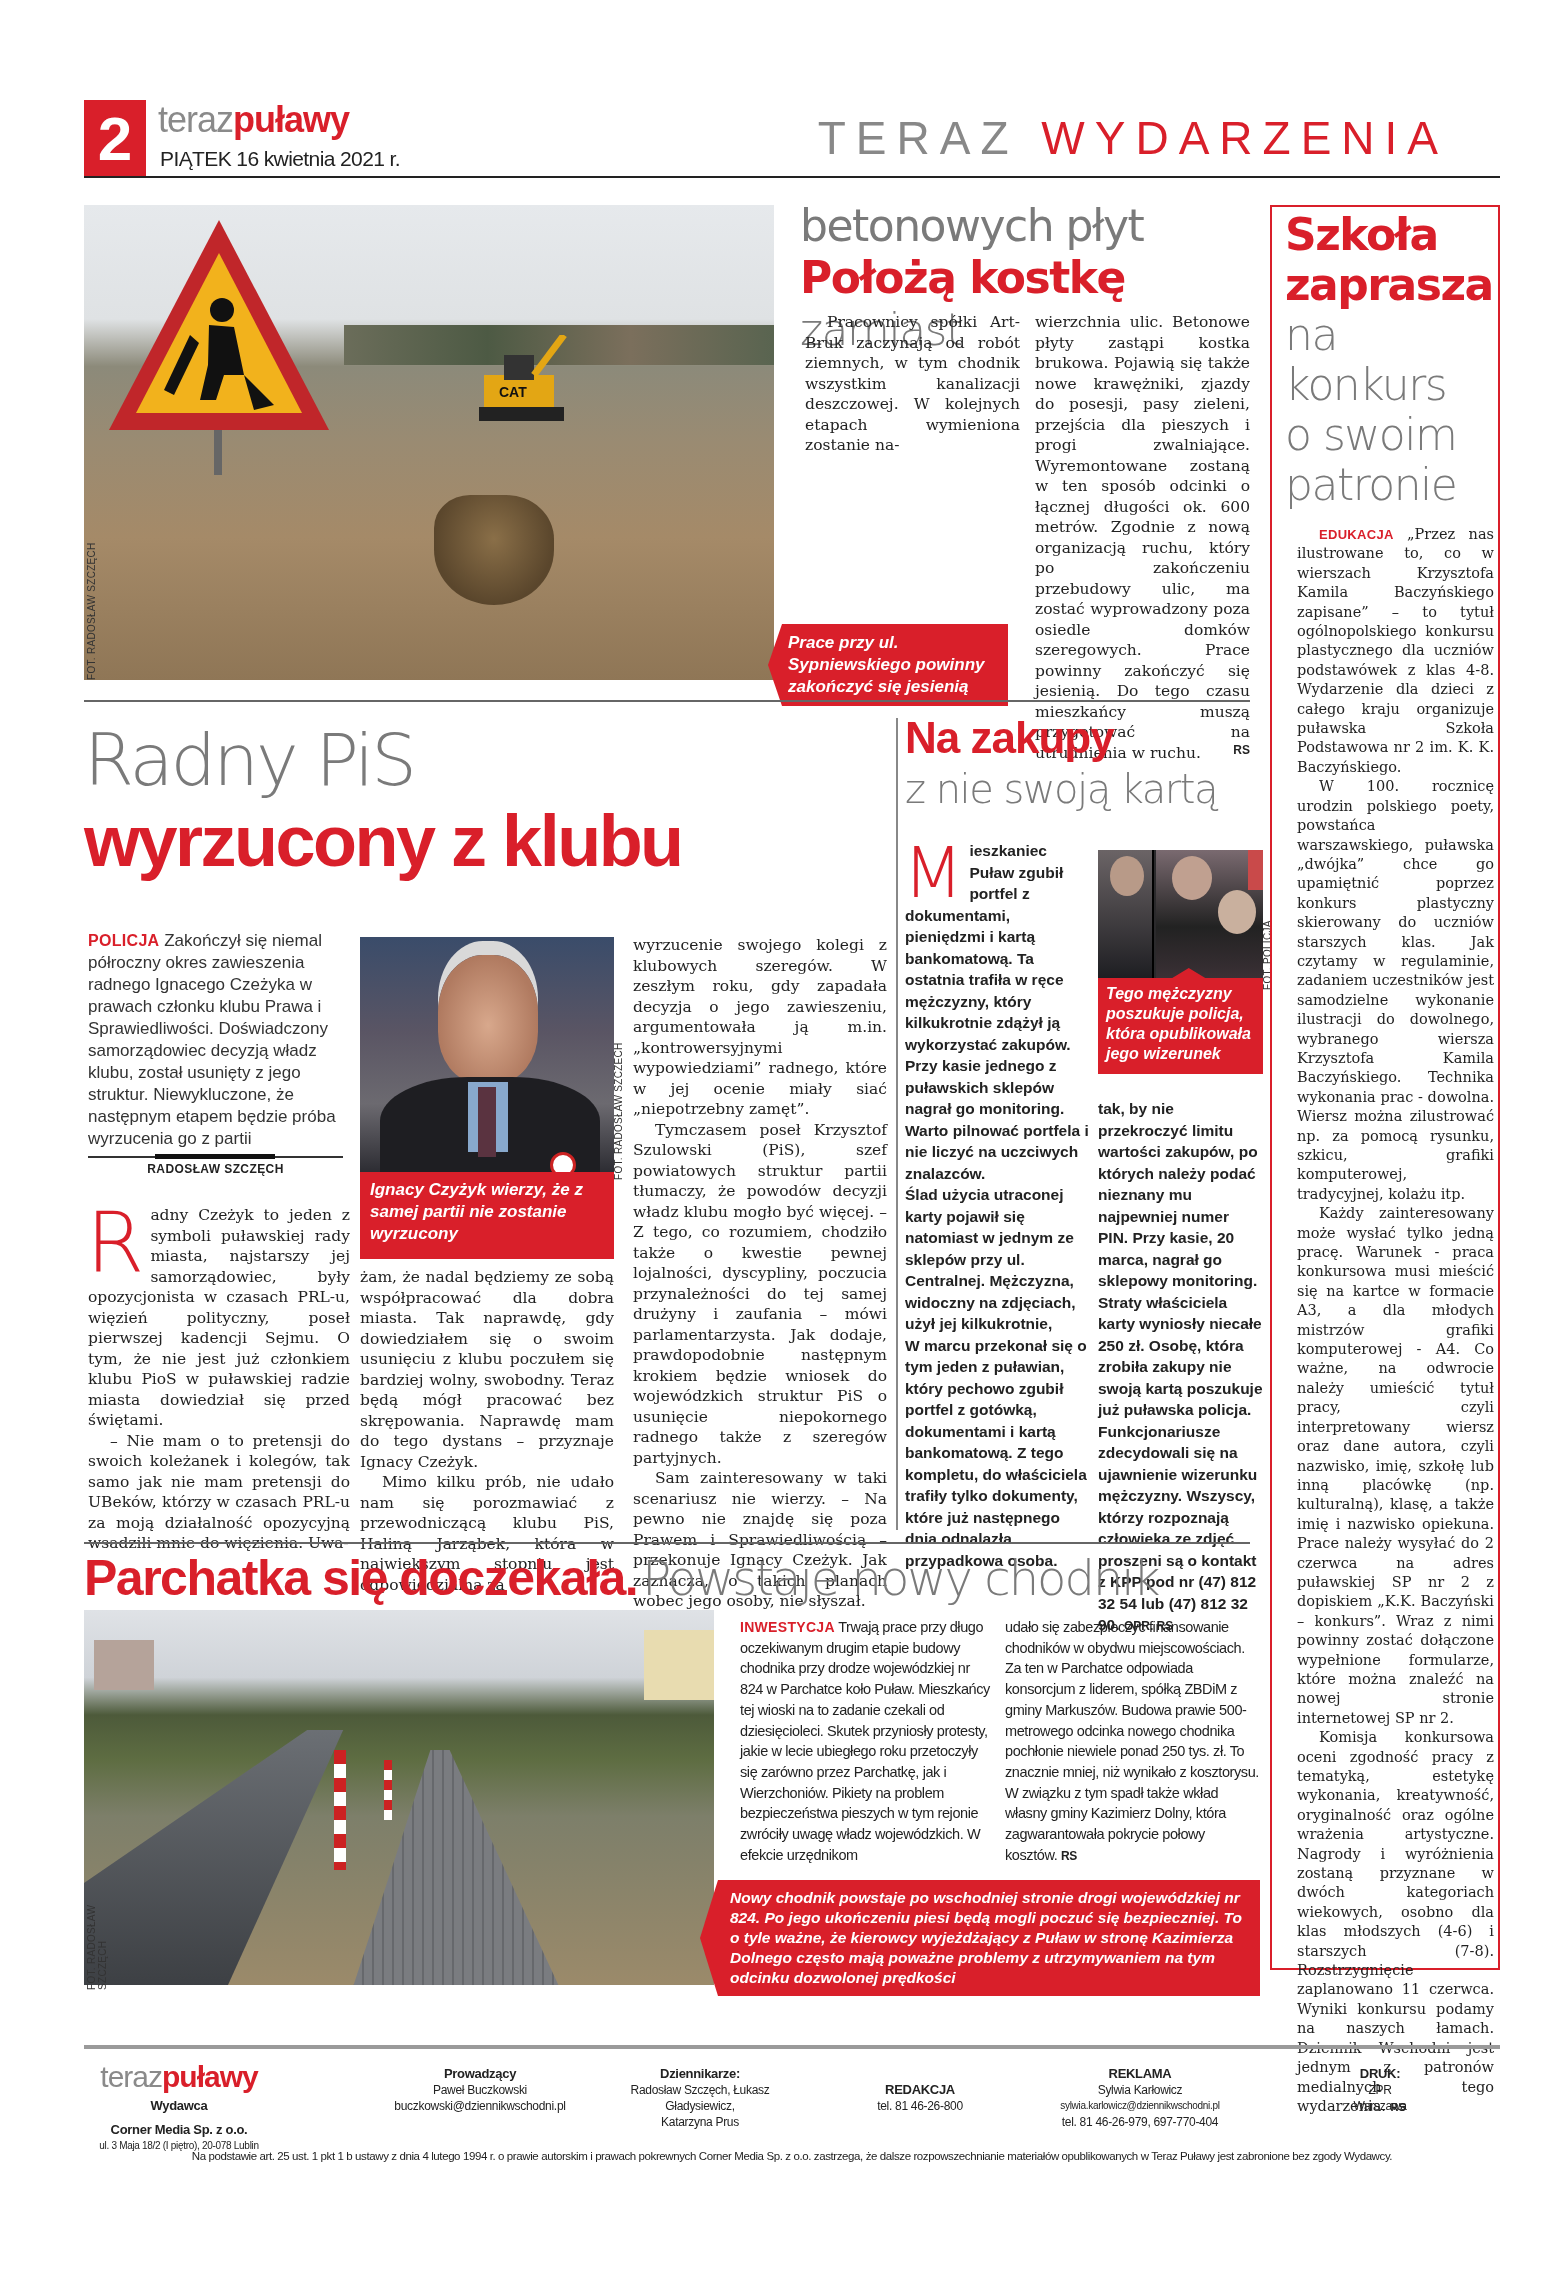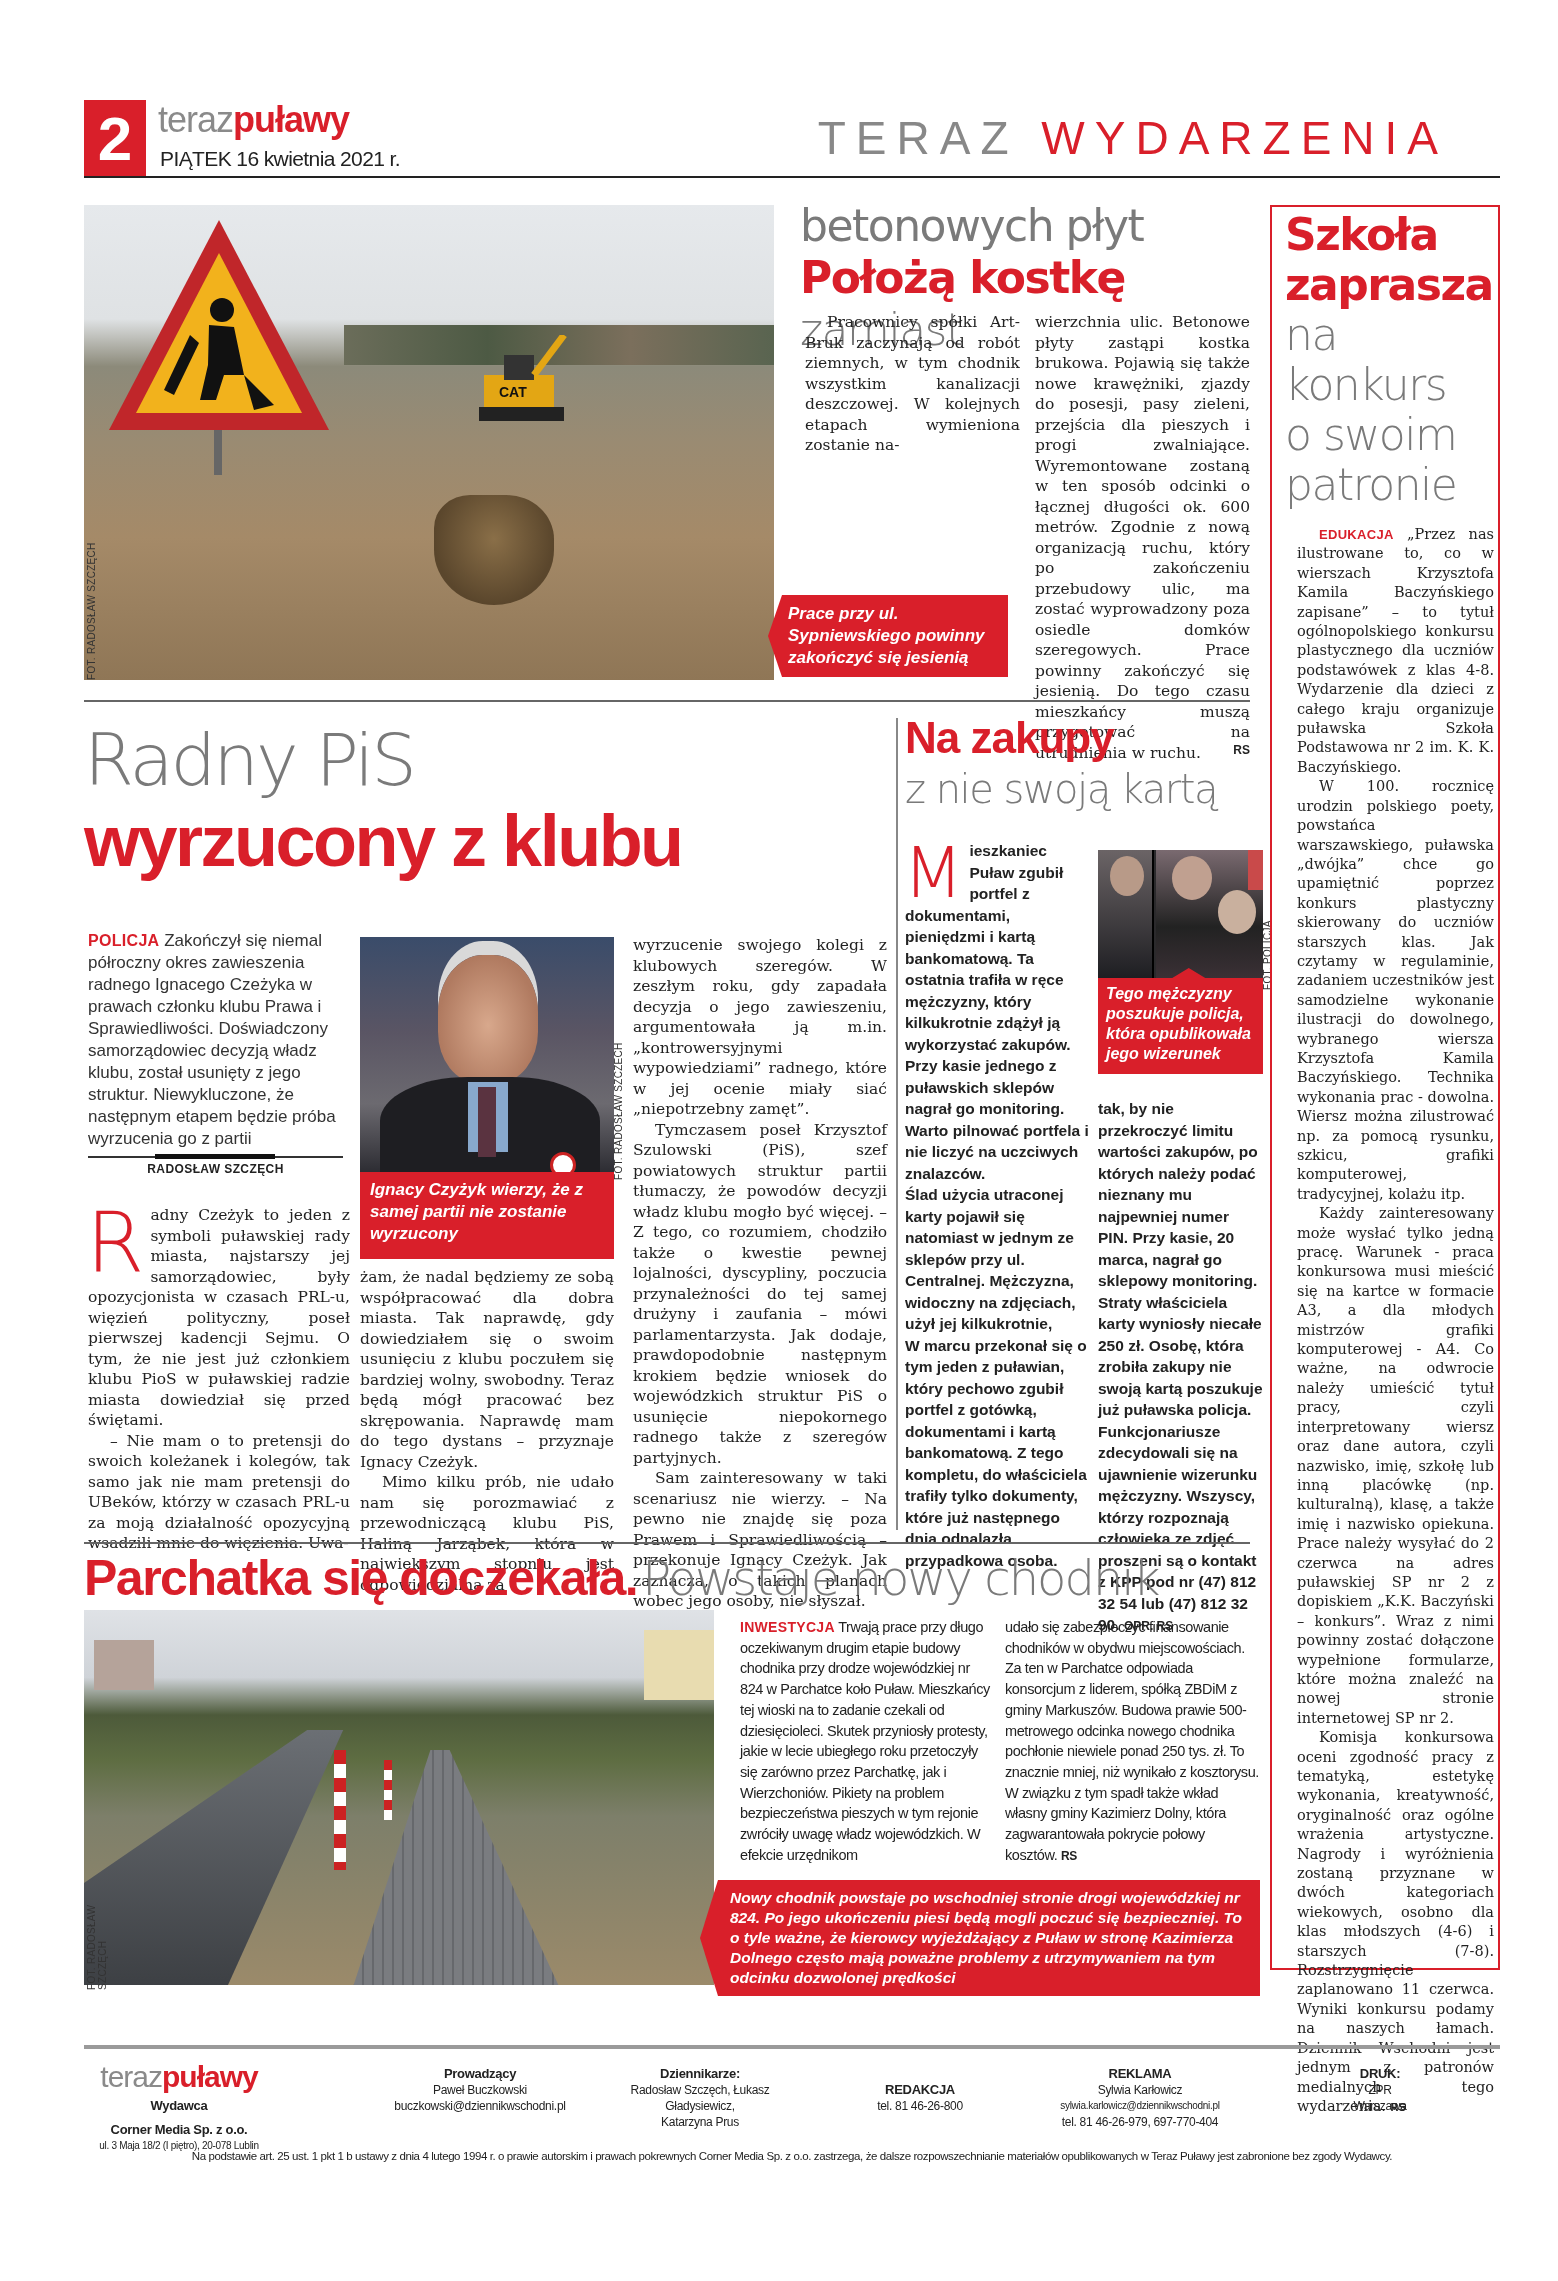--- a/index.html
+++ b/index.html
@@ -78,21 +78,21 @@
       <rect x="40" y="20" width="30" height="25" fill="#333"></rect>
       <rect x="15" y="72" width="85" height="14" fill="#222"></rect>
       <line x1="70" y1="40" x2="100" y2="0" stroke="#e3a614" stroke-width="7"></line>
       <text x="35" y="62" font-size="14" font-weight="bold" fill="#111" font-family="Liberation Sans, sans-serif">CAT</text>
     </svg>
   </div>
 
   <div class="abs" style="left:350px; top:290px; width:120px; height:110px; background:radial-gradient(ellipse at 50% 40%,#8a6f48,#5a462c 70%); border-radius:30% 40% 50% 50%;"></div>
 </div>
 <div class="abs credit" style="left:86px; top:540px; height:140px;">FOT. RADOSŁAW SZCZĘCH</div>
-<div class="abs caption" style="left:768px; top:595px; width:240px; clip-path:polygon(14px 0,100% 0,100% 100%,14px 100%,0 50%);">
+<div class="abs caption" style="left:768px; top:624px; width:240px; clip-path:polygon(14px 0,100% 0,100% 100%,14px 100%,0 50%);">
   <span style="padding-left:6px; display:block;">Prace przy ul. Sypniewskiego powinny zakończyć się jesienią</span>
 </div>
 
 <div class="abs" style="left:800px; top:200px; width:460px;">
   <div style="font:44px/52px 'DejaVu Sans',sans-serif; letter-spacing:-1.5px; color:#7a7a7a;">betonowych płyt</div>
   <div style="font:44px/52px 'DejaVu Sans',sans-serif; letter-spacing:-1.5px;">
     <span class="red" style="font-weight:bold;">Położą kostkę</span>
     <span style="color:#7a7a7a; font-weight:200;">zamiast</span>
   </div>
 </div>

